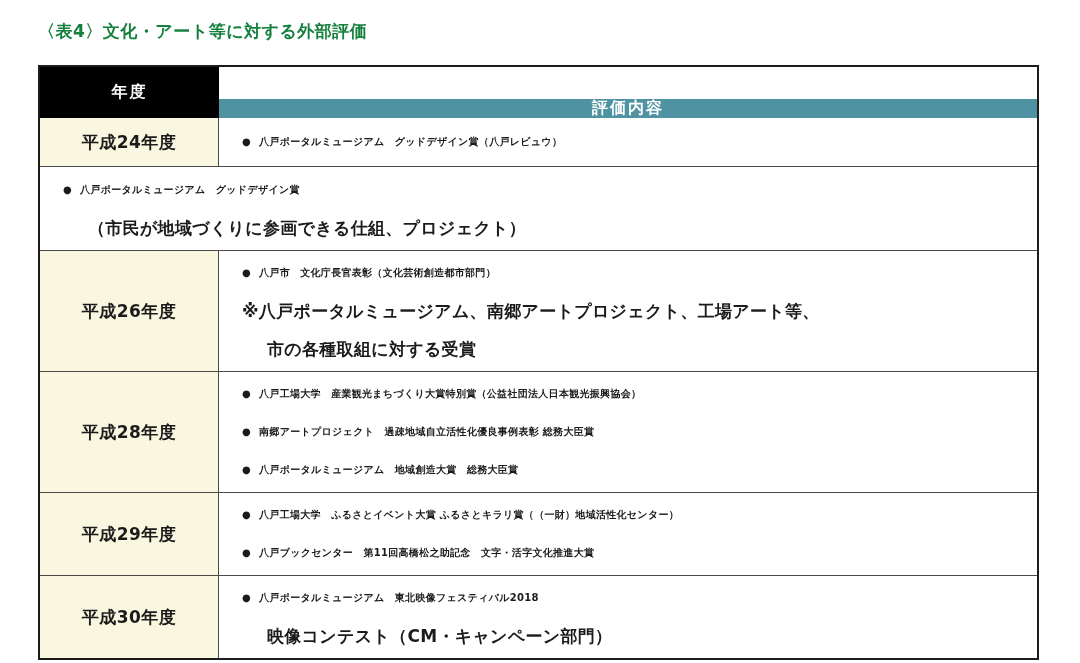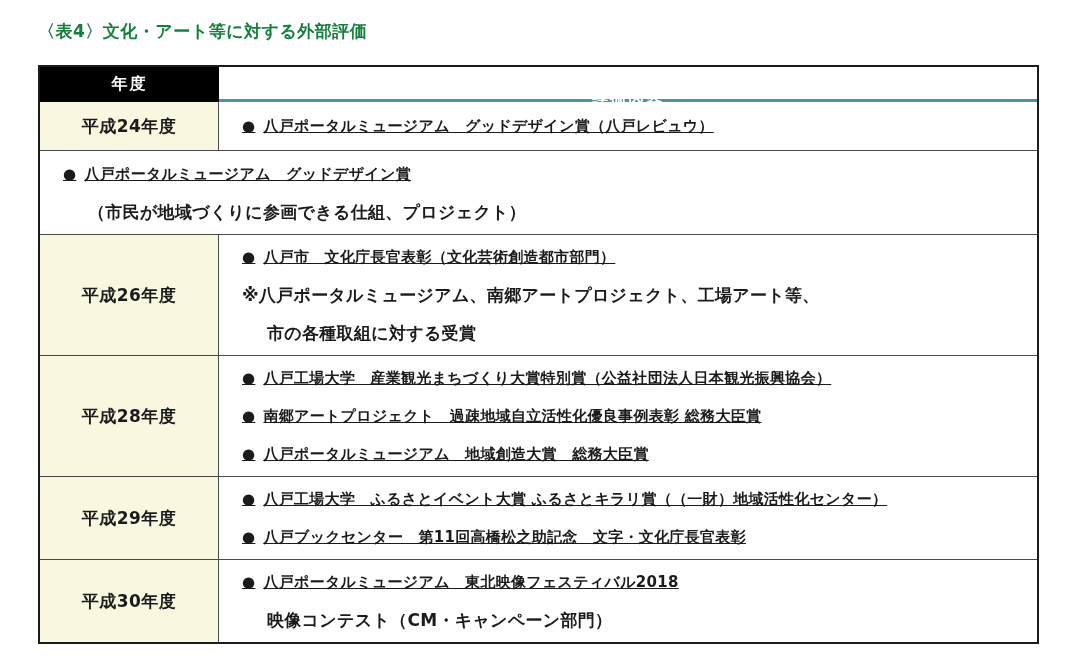--- a/index.html
+++ b/index.html
@@ -35,21 +35,21 @@
     flex:0 0 179px;
     display:flex;
     align-items:center;
     justify-content:center;
     border-right:1.5px solid var(--border-inner);
   }
   .cell-content-h, .cell-content{
     flex:1 1 auto;
     min-width:0;
   }
-  .header-row{height:35px;}
+  .header-row{height:51px;}
   .cell-year-h{
     background:#000000;
     color:#ffffff;
     font-size:16px;
     font-weight:600;
     letter-spacing:2px;
     border-right:none;
   }
   .cell-content-h{
     background:var(--teal);
@@ -80,23 +80,22 @@
     font-weight:600;
     line-height:38px;
     letter-spacing:0.3px;
     white-space:nowrap;
   }
   .line.cont{padding-left:25px;}
   .line.note{padding-left:0;}
   .bullet{
     display:inline-block;
     margin-right:8px;
-    font-size:15px;
+    font-size:10px;
     vertical-align:baseline;
-    text-decoration:underline;
   }
   .r1{min-height:48px;}
   .r2{min-height:84px;}
   .r3{min-height:120px;}
   .r4{min-height:114px;}
   .r5{min-height:83px;}
   .r6{min-height:82px;}
 </style>
 </head>
 <body>
@@ -135,21 +134,21 @@
           <div class="cell-content">
             <div class="line bullet"><span class="bullet">●</span><span>八戸工場大学　産業観光まちづくり大賞特別賞（公益社団法人日本観光振興協会）</span></div>
             <div class="line bullet"><span class="bullet">●</span><span>南郷アートプロジェクト　過疎地域自立活性化優良事例表彰 総務大臣賞</span></div>
             <div class="line bullet"><span class="bullet">●</span><span>八戸ポータルミュージアム　地域創造大賞　総務大臣賞</span></div>
           </div>
         </div>
         <div class="trow r5">
           <div class="cell-year">平成29年度</div>
           <div class="cell-content">
             <div class="line bullet"><span class="bullet">●</span><span>八戸工場大学　ふるさとイベント大賞 ふるさとキラリ賞（（一財）地域活性化センター）</span></div>
-            <div class="line bullet"><span class="bullet">●</span><span>八戸ブックセンター　第11回高橋松之助記念　文字・文化庁長官表彰</span></div>
+            <div class="line bullet"><span class="bullet">●</span><span>八戸ブックセンター　第11回高橋松之助記念　文字・活字文化推進大賞</span></div>
           </div>
         </div>
         <div class="trow r6">
           <div class="cell-year">平成30年度</div>
           <div class="cell-content">
             <div class="line bullet"><span class="bullet">●</span><span>八戸ポータルミュージアム　東北映像フェスティバル2018</span></div>
             <div class="line cont"><span>映像コンテスト（CM・キャンペーン部門）</span></div>
           </div>
         </div>
       </div>

